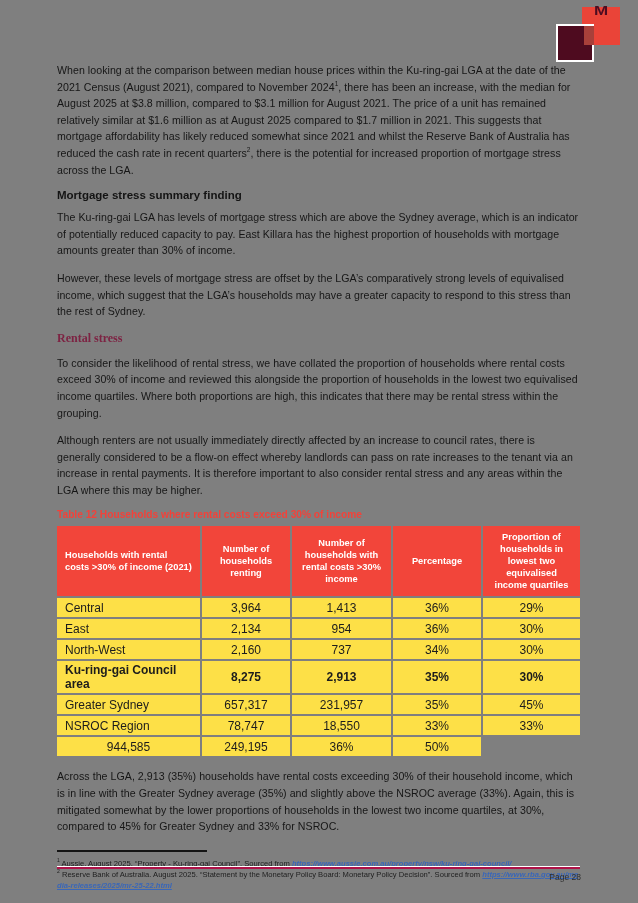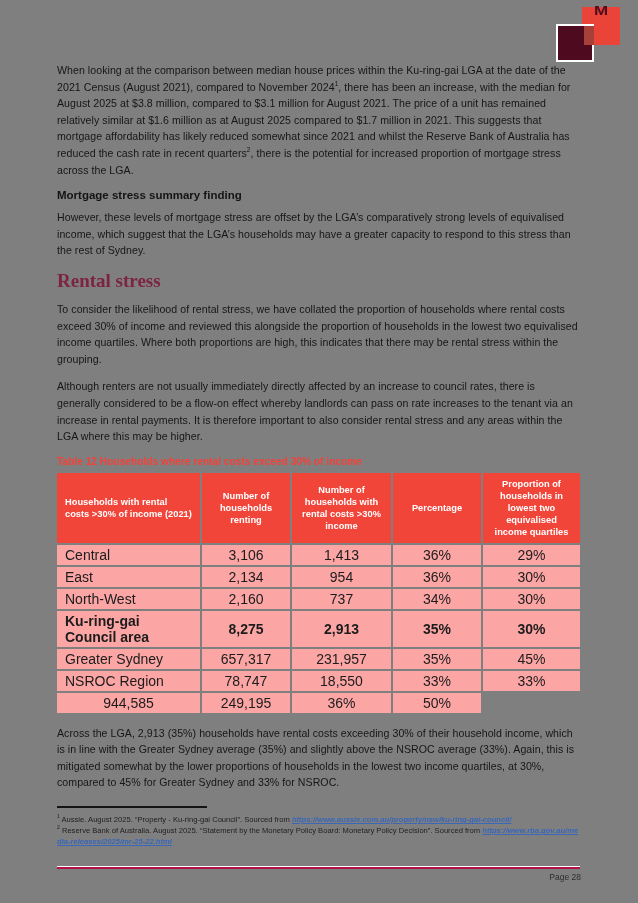--- a/index.html
+++ b/index.html
@@ -21,33 +21,33 @@
     font-family:"Liberation Sans", sans-serif;
   }
   .logo-maroon { position:absolute; left:0; top:17px; width:38px; height:38px; background:#4e0b1f; border:2px solid #ffffff; }
   .logo-overlap { position:absolute; left:28px; top:19px; width:10px; height:19px; background:#a8403a; }
 
   
   .content { position:absolute; left:57px; top:62px; width:523px; }
   .para { font-size:10.6px; line-height:16.6px; margin-bottom:11px; letter-spacing:0.05px; }
   .para sup { font-size:6.5px; vertical-align:super; line-height:0; }
   .h-sans { font-size:11.5px; font-weight:bold; margin:3px 0 8px 0; color:#141414; }
-  .h-serif { font-family:"Liberation Serif", serif; font-size:19px; font-weight:bold; color:#7d2343; margin:10px 0 9px 0; }
+  .h-serif { font-family:"Liberation Serif", serif; font-size:12px; font-weight:bold; color:#7d2343; margin:10px 0 9px 0; }
   .tbl-caption { font-size:10.2px; font-weight:bold; color:#f2423a; margin:4px 0 6px 0; }
 
   
   .tbl { display:grid; grid-template-columns:143fr 88fr 99fr 88fr 97fr; gap:2px; margin-bottom:12px; }
   .th {
     background:#f2453a; color:#ffffff; font-size:9.3px; line-height:12px; font-weight:bold;
     padding:5px 8px; display:flex; align-items:center; justify-content:center; text-align:center;
     min-height:64px;
   }
   .th.first { justify-content:flex-start; text-align:left; }
   .td {
-    background:#fca5a5; font-size:14px; min-height:19px;
+    background:#fde047; font-size:12px; min-height:19px;
     padding:2px 14px; display:flex; align-items:center; justify-content:center; text-align:center;
     color:#1c1c1c;
   }
   .td.first { justify-content:flex-start; text-align:left; padding-left:8px; }
   .td.bold { font-weight:bold; }
 
   
   .fn-rule { width:150px; height:2px; background:#141414; margin:15px 0 6px 0; }
   .fn { font-size:7.6px; line-height:11px; color:#1e1e1e; }
   .fn sup { font-size:5px; vertical-align:super; line-height:0; }
@@ -68,40 +68,41 @@
   <div class="logo-maroon"></div>
   <div class="logo-overlap"></div>
 </div>
 
 <div class="content">
 
   <p class="para"><span>When looking at the comparison between median house prices within the Ku-ring-gai LGA at the date of the 2021 Census (August 2021), compared to November 2024</span><sup>1</sup><span>, there has been an increase, with the median for August 2025 at $3.8 million, compared to $3.1 million for August 2021. The price of a unit has remained relatively similar at $1.6 million as at August 2025 compared to $1.7 million in 2021. This suggests that mortgage affordability has likely reduced somewhat since 2021 and whilst the Reserve Bank of Australia has reduced the cash rate in recent quarters</span><sup>2</sup><span>, there is the potential for increased proportion of mortgage stress across the LGA.</span></p>
 
   <div class="h-sans">Mortgage stress summary finding</div>
 
+  <p class="para">The Ku-ring-gai LGA has levels of mortgage stress which are above the Sydney average, which is an indicator of potentially reduced capacity to pay. East Killara has the highest proportion of households with mortgage amounts greater than 30% of income.</p>
 
   <p class="para">However, these levels of mortgage stress are offset by the LGA’s comparatively strong levels of equivalised income, which suggest that the LGA’s households may have a greater capacity to respond to this stress than the rest of Sydney.</p>
 
   <div class="h-serif">Rental stress</div>
 
   <p class="para">To consider the likelihood of rental stress, we have collated the proportion of households where rental costs exceed 30% of income and reviewed this alongside the proportion of households in the lowest two equivalised income quartiles. Where both proportions are high, this indicates that there may be rental stress within the grouping.</p>
 
   <p class="para">Although renters are not usually immediately directly affected by an increase to council rates, there is generally considered to be a flow-on effect whereby landlords can pass on rate increases to the tenant via an increase in rental payments. It is therefore important to also consider rental stress and any areas within the LGA where this may be higher.</p>
 
   <div class="tbl-caption">Table 12 Households where rental costs exceed 30% of income</div>
 
   <div class="tbl">
     <div class="th first">Households with rental costs &gt;30% of income (2021)</div>
     <div class="th">Number of households renting</div>
     <div class="th">Number of households with rental costs &gt;30% income</div>
     <div class="th">Percentage</div>
     <div class="th">Proportion of households in lowest two equivalised income quartiles</div>
 
     <div class="td first">Central</div>
-    <div class="td">3,106</div>
+    <div class="td">3,964</div>
     <div class="td">1,413</div>
     <div class="td">36%</div>
     <div class="td">29%</div>
 
     <div class="td first">East</div>
     <div class="td">2,134</div>
     <div class="td">954</div>
     <div class="td">36%</div>
     <div class="td">30%</div>
 

